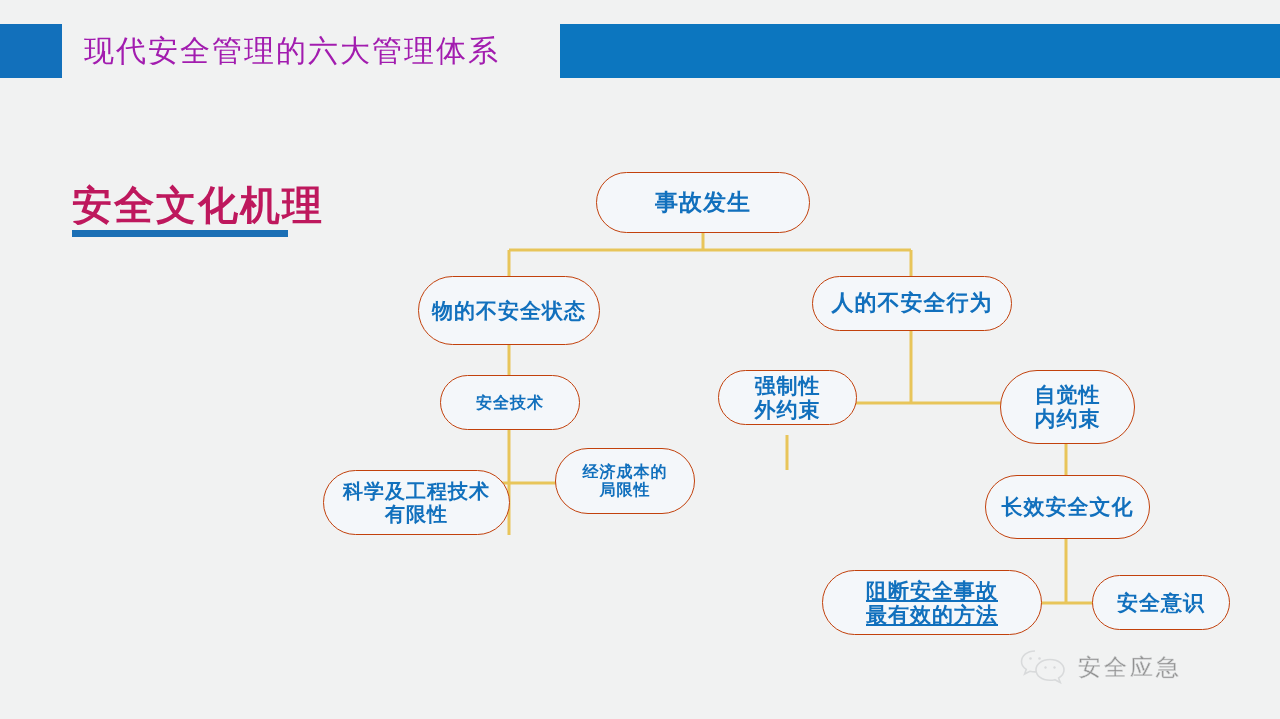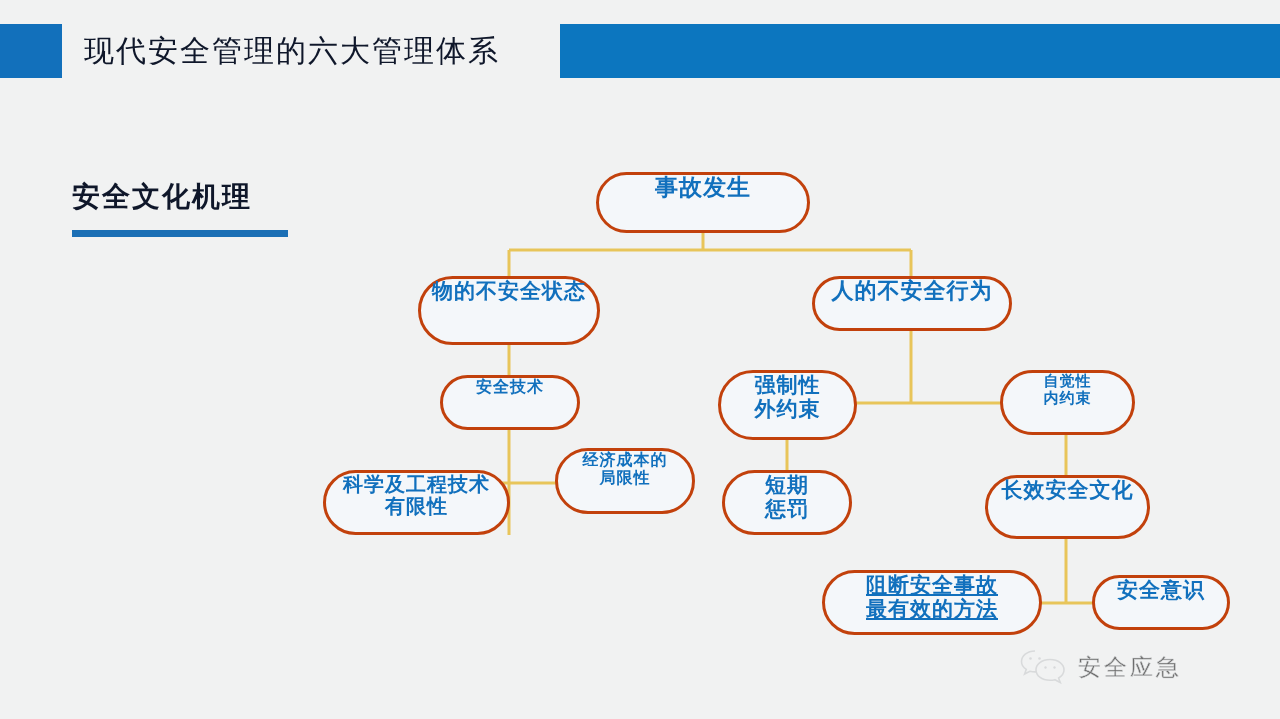--- a/index.html
+++ b/index.html
@@ -32,33 +32,33 @@
     left: 560px; top: 24px;
     width: 720px; height: 54px;
     background: #0c76bf;
   }
   #header-title {
     position: absolute;
     left: 84px; top: 24px;
     height: 54px;
     line-height: 54px;
     font-size: 30px;
-    color: #0f172a;
+    color: #a21caf;
     letter-spacing: 2px;
     white-space: nowrap;
     font-weight: 500;
   }
 
   
   #section-heading {
     position: absolute;
     left: 72px; top: 178px;
-    font-size: 28px;
+    font-size: 40px;
     font-weight: bold;
-    color: #0f172a;
+    color: #be185d;
     letter-spacing: 2px;
     white-space: nowrap;
   }
   #section-underline {
     position: absolute;
     left: 72px; top: 230px;
     width: 216px; height: 7px;
     background: #1b6fb5;
   }
 
@@ -70,45 +70,46 @@
   }
   #connector-svg {
     position: absolute;
     left: 0; top: 0;
     width: 1280px; height: 719px;
   }
 
   .node {
     position: absolute;
     box-sizing: border-box;
-    border: 3px solid #c2410c;
+    border: 1px solid #c2410c;
     background: #f4f7fa;
     border-radius: 40px;
     display: flex;
+    align-items: center;
     justify-content: center;
     text-align: center;
     color: #1170bd;
     font-weight: bold;
     line-height: 1.12;
     white-space: pre-line;
     letter-spacing: 1px;
   }
 
   
   #watermark {
     position: absolute;
     left: 1020px; top: 648px;
     display: flex;
     align-items: center;
     gap: 10px;
     opacity: 0.55;
   }
   #watermark-text {
     font-size: 23px;
-    color: #000000;
+    color: #404040;
     letter-spacing: 3px;
     font-family: Liberation Serif, serif;
     -webkit-text-stroke: 0.5px #b9bbbd;
   }
 </style>
 </head>
 <body>
 
 <div id="header-bar">
   <div id="header-left-block"></div>
@@ -157,40 +158,36 @@
   <div class="node" style="left:418px; top:276px; width:182px; height:69px; font-size:21px;">
     <span>物的不安全状态</span>
   </div>
   <div class="node" style="left:812px; top:276px; width:200px; height:55px; font-size:22px;">
     <span>人的不安全行为</span>
   </div>
 
   <div class="node" style="left:440px; top:375px; width:140px; height:55px; font-size:16px;">
     <span>安全技术</span>
   </div>
-  <div class="node" style="left:718px; top:370px; width:139px; height:70px; font-size:21px;">
+  <div class="node" style="left:718px; top:370px; width:139px; height:55px; font-size:21px;">
     <span>强制性
 外约束</span>
   </div>
-  <div class="node" style="left:1000px; top:370px; width:135px; height:65px; font-size:15px;">
+  <div class="node" style="left:1000px; top:370px; width:135px; height:74px; font-size:21px;">
     <span>自觉性
 内约束</span>
   </div>
 
   <div class="node" style="left:323px; top:470px; width:187px; height:65px; font-size:20px;">
     <span>科学及工程技术
 有限性</span>
   </div>
   <div class="node" style="left:555px; top:448px; width:140px; height:66px; font-size:16px;">
     <span>经济成本的
 局限性</span>
-  </div>
-  <div class="node" style="left:722px; top:470px; width:130px; height:65px; font-size:21px;">
-    <span>短期
-惩罚</span>
   </div>
   <div class="node" style="left:985px; top:475px; width:165px; height:64px; font-size:21px;">
     <span>长效安全文化</span>
   </div>
 
   <div class="node" style="left:822px; top:570px; width:220px; height:65px; font-size:21px;text-decoration:underline;">
     <span>阻断安全事故
 最有效的方法</span>
   </div>
   <div class="node" style="left:1092px; top:575px; width:138px; height:55px; font-size:21px;">

